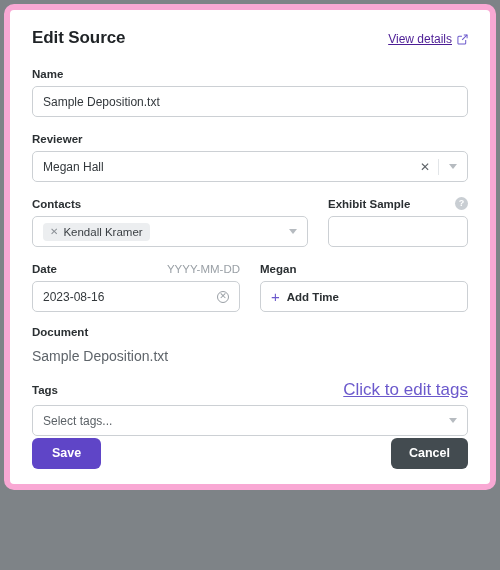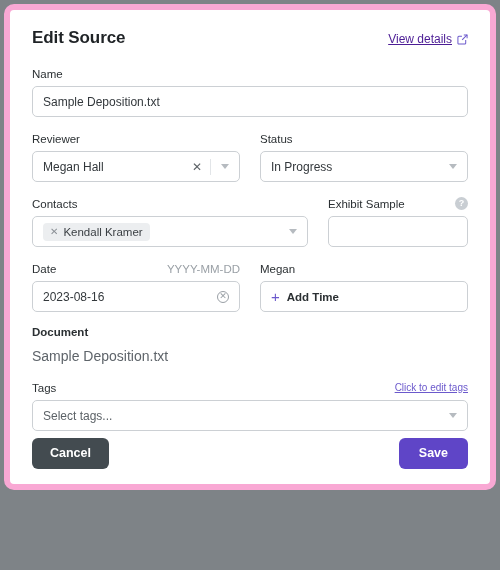--- a/index.html
+++ b/index.html
@@ -60,29 +60,29 @@
   .field { margin-bottom: 14px; }
   .label-row {
     display: flex;
     align-items: center;
     justify-content: space-between;
     margin-bottom: 5px;
     min-height: 15px;
   }
   .label {
     font-size: 11.5px;
-    font-weight: normal;
+    font-weight: bold;
     color: #2b3033;
   }
   .label-hint {
     font-size: 11.5px;
     color: #9aa0a6;
   }
   .link-small {
-    font-size: 10px;
+    font-size: 17px;
     color: #6b59cc;
     text-decoration: underline;
     cursor: pointer;
   }
 
   .control {
     position: relative;
     height: 31px;
     border: 1px solid #ccd0d4;
     border-radius: 5px;
@@ -311,29 +311,20 @@
         <div class="label-row">
           <span class="label">Reviewer</span>
         </div>
         <div class="control">
           <span class="txt">Megan Hall</span>
           <span class="clear-x">✕</span>
           <span class="divider-v"></span>
           <span class="caret"></span>
         </div>
       </div>
-      <div class="col">
-        <div class="label-row">
-          <span class="label">Status</span>
-        </div>
-        <div class="control">
-          <span class="txt">In Progress</span>
-          <span class="caret"></span>
-        </div>
-      </div>
     </div>
 
     <div class="row2">
       <div class="col">
         <div class="label-row">
           <span class="label">Contacts</span>
         </div>
         <div class="control">
           <span class="txt">
             <span class="chip">
@@ -391,16 +382,16 @@
         <span class="txt">Select tags...</span>
         <span class="caret"></span>
       </div>
     </div>
 
 
 
   </div>
 
   <div class="footer">
+    <button class="btn btn-save">Save</button>
     <button class="btn btn-cancel">Cancel</button>
-    <button class="btn btn-save">Save</button>
   </div>
 </div>
 
 </body></html>

